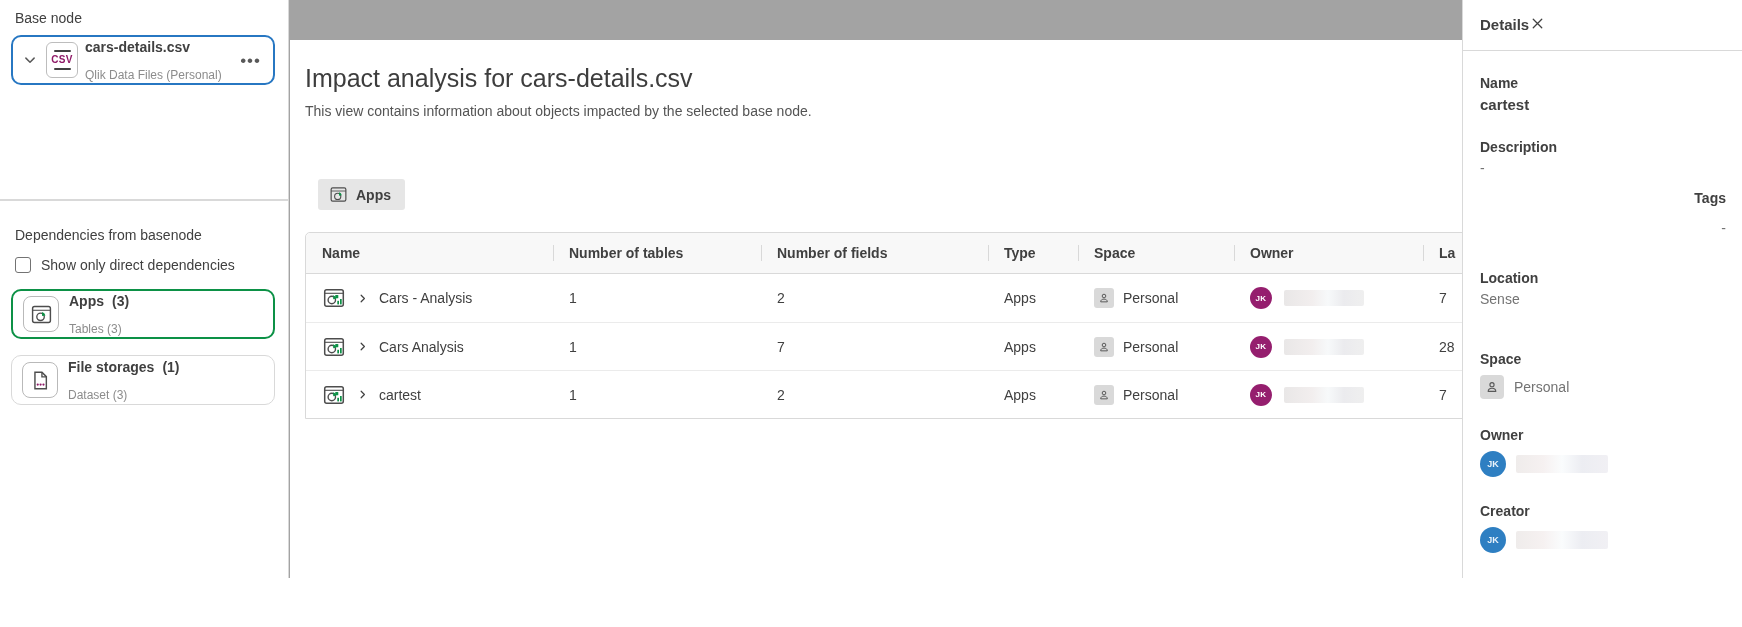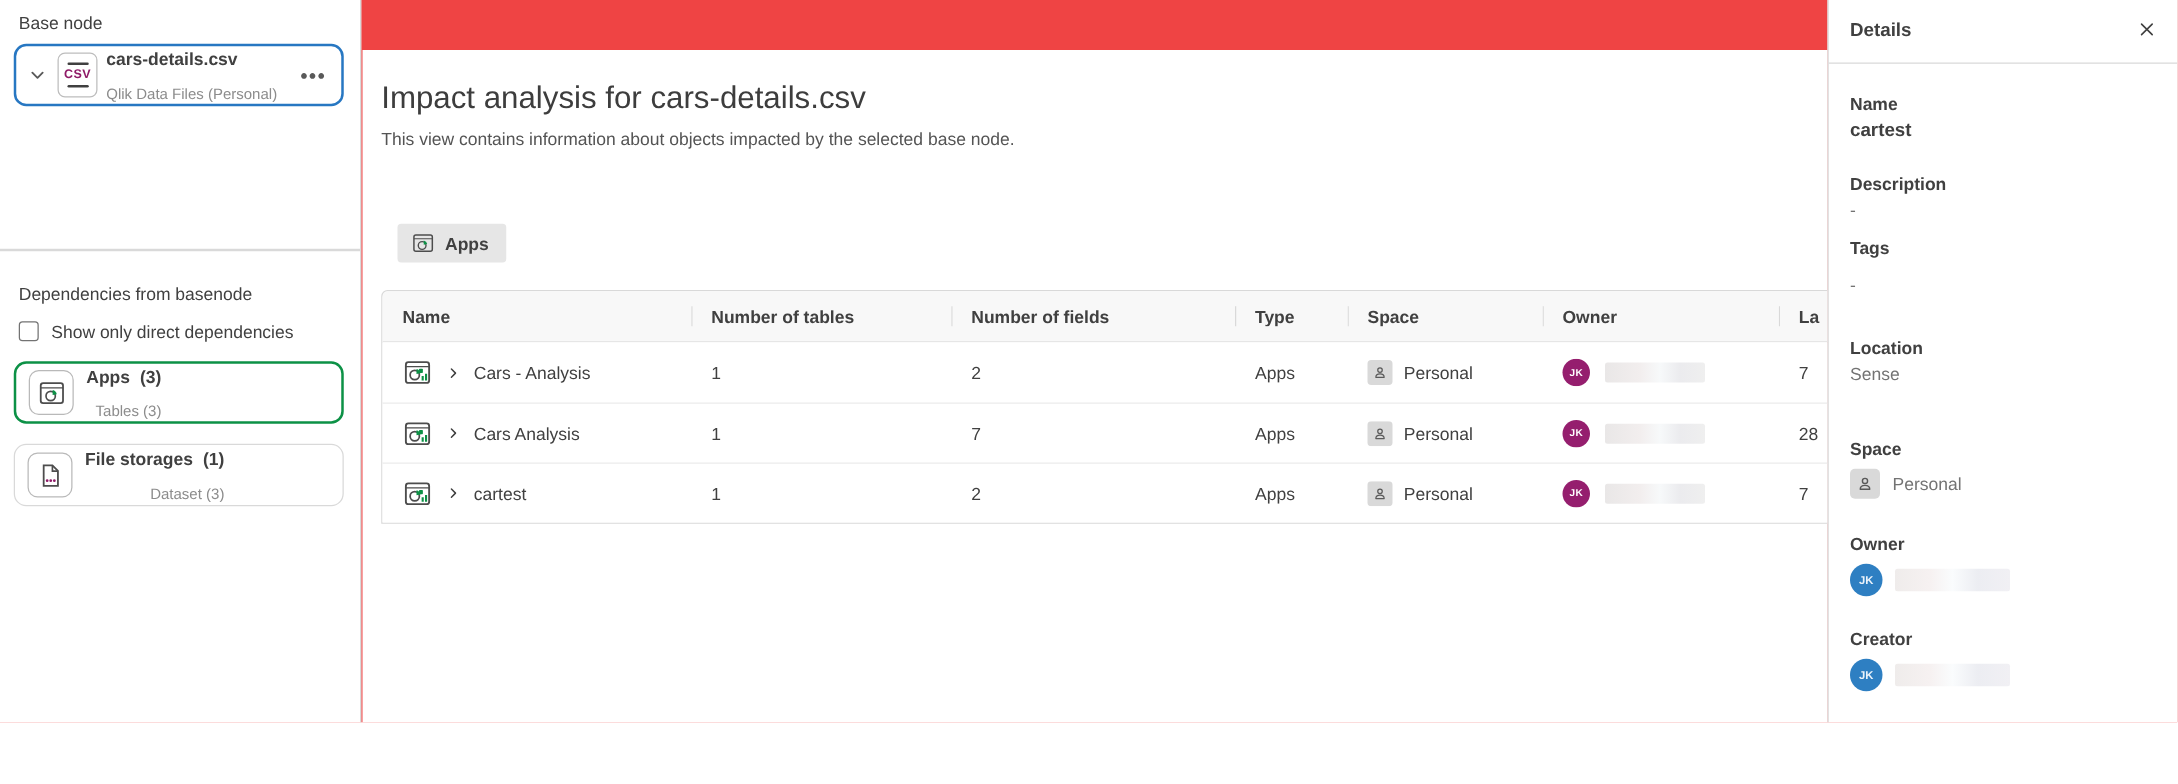--- a/index.html
+++ b/index.html
@@ -1,38 +1,38 @@
 <!DOCTYPE html>
 <html><head>
 <meta charset="utf-8">
 <style>
   * { box-sizing: border-box; margin: 0; padding: 0; }
   html,body { background:#fff; }
   .screen {
     position: relative; width: 1742px; height: 578px; overflow: hidden;
-    background: #ef4444; color: #404040;
+    background: #a3a3a3; color: #404040;
     font-family: "Liberation Sans", "DejaVu Sans", sans-serif; font-size: 14px;
   }
   svg { display: block; }
   .hidden-defs { position: absolute; width: 0; height: 0; overflow: hidden; }
 
   
   .sidebar { position: absolute; left: 0; top: 0; width: 289px; height: 627px;
              background: #fff; border-right: 1px solid #d9d9d9; }
   .section-label { margin: 10px 0 0 15px; font-size: 14px; color: #404040; }
   .card { display: flex; align-items: center; background: #fff; border-radius: 10px; }
   .base-node-card { margin: 9px 13px 0 11px; height: 50px; border: 2px solid #2777c2; padding: 0 8px 0 8px; gap: 7px; }
   .chev-btn { color: #595959; flex: 0 0 auto; cursor: pointer; }
   .csv-icon { width: 32px; height: 36px; border: 1px solid #bdbdbd; border-radius: 6px;
               display: flex; flex-direction: column; align-items: center; justify-content: center; gap: 3px; flex: 0 0 auto; }
   .csv-line { width: 17px; height: 2px; background: #404040; border-radius: 1px; }
   .csv-text { font-size: 10px; font-weight: 700; color: #8f1a67; letter-spacing: .3px; line-height: 1; }
   .card-texts { display: flex; flex-direction: column; justify-content: center; min-width: 0; }
   .card-title { font-size: 14px; font-weight: 700; color: #404040; white-space: nowrap; }
-  .card-sub { font-size: 12px; color: #8c8c8c; white-space: nowrap; margin-top: 13px; text-align: right; }
+  .card-sub { font-size: 12px; color: #8c8c8c; white-space: nowrap; margin-top: 13px; }
   .more-dots { margin-left: auto; color: #595959; font-size: 17px; line-height: 1; padding: 2px 4px; cursor: pointer; letter-spacing: 1px; }
   .sidebar-divider { margin-top: 114px; height: 2px; background: #d9d9d9; }
   .deps-heading { margin-top: 26px; }
   .checkbox-row { display: flex; align-items: center; gap: 10px; margin: 14px 0 0 15px; cursor: pointer; }
   .checkbox-box { width: 16px; height: 16px; border: 1px solid #737373; border-radius: 3px; background: #fff; flex: 0 0 auto; }
   .checkbox-label { font-size: 14px; color: #404040; }
   .dep-card { margin: 16px 13px 0 11px; height: 50px; border: 1px solid #d9d9d9; padding: 0 10px; gap: 10px; cursor: pointer; }
   .dep-card.selected { border: 2px solid #0c9146; }
   .icon-badge { width: 36px; height: 36px; border: 1px solid #b9b9b9; border-radius: 8px;
                 display: flex; align-items: center; justify-content: center; color: #4d4d4d; flex: 0 0 auto; }
@@ -73,31 +73,31 @@
                  display: flex; align-items: center; justify-content: center; color: #595959; margin-right: 9px; flex: 0 0 auto; }
   .avatar { width: 22px; height: 22px; border-radius: 50%; background: #951e6e; color: #fff;
             font-size: 8px; font-weight: 700; display: flex; align-items: center; justify-content: center;
             letter-spacing: .3px; flex: 0 0 auto; }
   .redacted { width: 80px; height: 16px; margin-left: 12px; border-radius: 2px;
               background: linear-gradient(90deg,#e9e7e7,#f2eeee 35%,#f7f9fa 55%,#ebebee 75%,#efefef); }
 
   
   .details { position: absolute; right: 0; top: 0; width: 280px; height: 627px; background: #fff;
              border-left: 1px solid #d9d9d9; }
-  .details-header { display: flex; align-items: center; justify-content: space-between;
+  .details-header { display: flex; align-items: center; justify-content: flex-start;
                     height: 51px; padding: 0 16px 14px 17px; border-bottom: 1px solid #d9d9d9; }
   .details-title { font-size: 15px; font-weight: 700; color: #404040; padding-top: 12px; }
   .close-btn { color: #404040; cursor: pointer; padding-top: 10px; }
   .details-body { padding: 24px 16px 0 17px; }
   .field-label { font-size: 14px; font-weight: 700; color: #404040; }
   .field-value { margin-top: 5px; font-size: 14px; color: #737373; }
   .field-value.strong { color: #404040; font-weight: 700; font-size: 15px; }
   .f-name { margin-bottom: 26px; }
   .f-desc { margin-bottom: 14px; }
-  .f-tags { margin-bottom: 34px; }
+  .f-tags { margin-bottom: 34px; text-align: right; }
   .f-tags .field-value { margin-top: 14px; }
   .f-loc  { margin-bottom: 44px; }
   .f-space{ margin-bottom: 28px; }
   .f-owner, .f-creator { margin-bottom: 26px; }
   .inline-row { display: flex; align-items: center; margin-top: 8px; }
   .space-badge-lg { width: 24px; height: 24px; background: #d9d9d9; border-radius: 4px;
                     display: flex; align-items: center; justify-content: center; color: #595959; margin-right: 10px; }
   .avatar-blue { width: 26px; height: 26px; border-radius: 50%; background: #2e7fc2; color: #eaf2fa;
                  font-size: 9px; font-weight: 700; display: flex; align-items: center; justify-content: center; }
   .redacted-lg { width: 92px; height: 18px; margin-left: 10px; border-radius: 2px;

